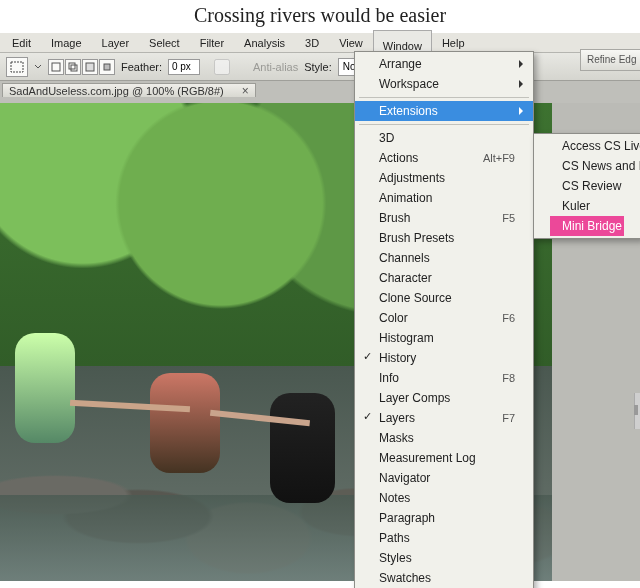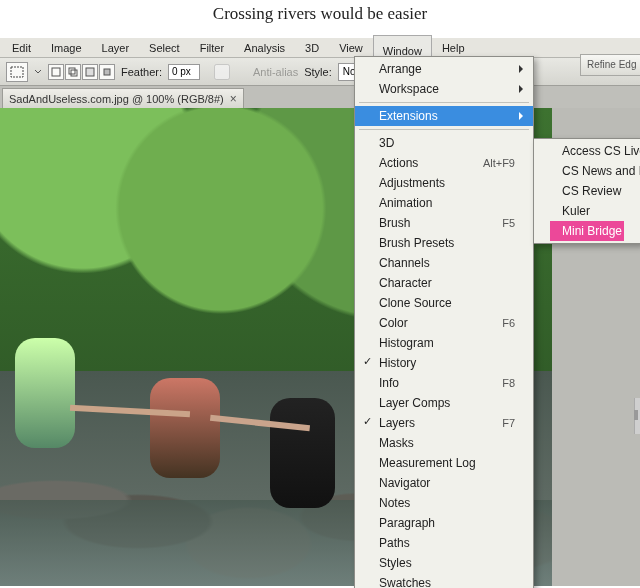--- a/index.html
+++ b/index.html
@@ -8,31 +8,30 @@
     height: 588px;
     font-family: Tahoma, Arial, sans-serif;
     font-size: 11px;
     background: #fff;
     overflow: hidden;
     position: relative;
   }
   .caption {
     text-align: center;
     font-family: Georgia, 'Times New Roman', serif;
-    font-size: 17px;
+    font-size: 20px;
     font-weight:400;
     padding: 4px 0 6px;
     color:#222;
   }
   .app {
     background: #cfcfcf;
     width: 640px;
     height: 548px;
     position: relative;
-    margin-top: 8px;
   }
   .menubar {
     display: flex;
     align-items: center;
     background: #e6e5df;
     height: 20px;
     border-bottom: 1px solid #b5b5b0;
     padding-left: 2px;
   }
   .menubar .menu-item {
@@ -81,25 +80,25 @@
   }
   .doc-tab-bar{
     background:#bfbfba;
     height:22px;
     padding:2px 0 0 2px;
   }
   .doc-tab{
     display:inline-flex;
     align-items:center;
     background:linear-gradient(#efeee9,#d8d8d1);
-    height:20px;
+    height:14px;
     padding:0 6px;
     border:1px solid #9c9c97;
     border-bottom:none;
-    gap:6px;
+    gap:18px;
     font-size:11px;
     color:#333;
   }
   .doc-tab .close{font-family:Arial;font-size:12px;color:#555;}
   .workarea{
     position:relative;
     height:478px;
     background:#bbbbb6;
   }
   .canvas{

